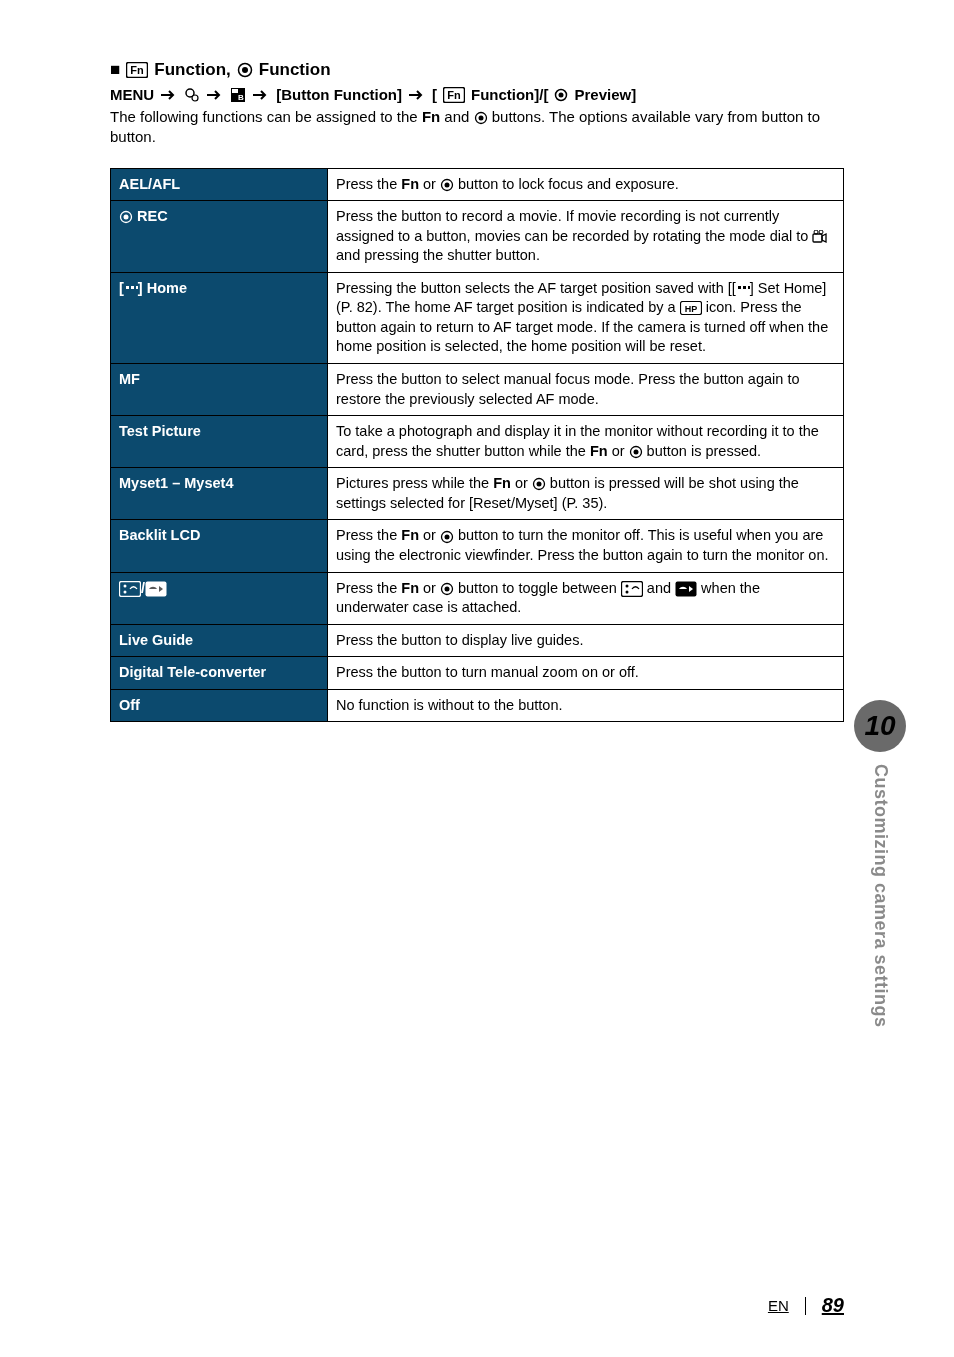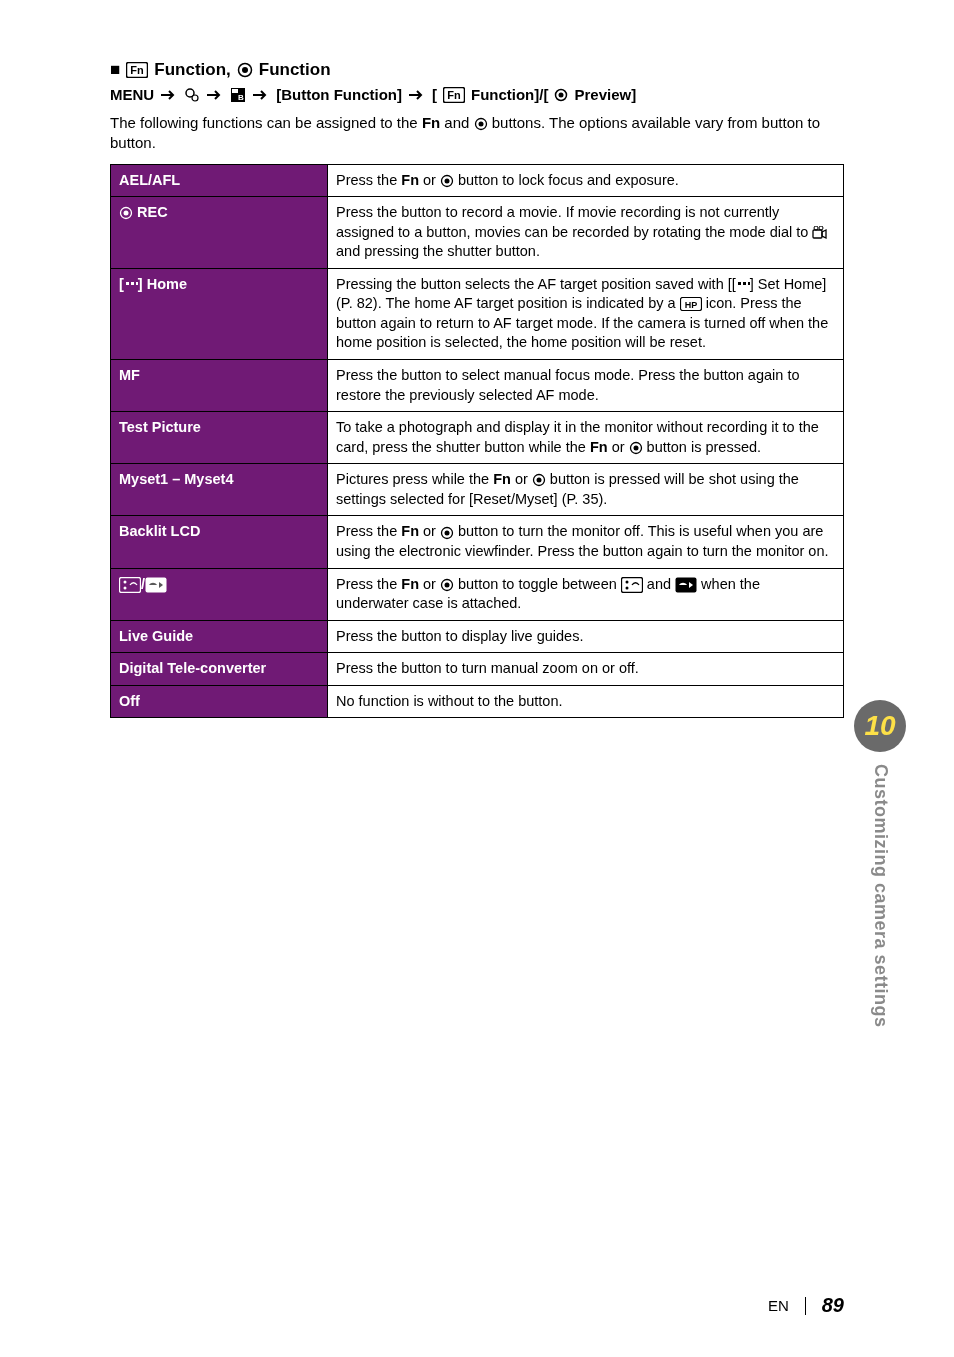--- a/index.html
+++ b/index.html
@@ -25,59 +25,59 @@
     font-weight: bold;
     font-size: 17px;
     margin-bottom: 6px;
   }
   .menu-path {
     display: flex;
     align-items: center;
     gap: 6px;
     font-weight: bold;
     font-size: 15px;
-    margin-bottom: 10px;
+    margin-bottom: 4px;
     flex-wrap: wrap;
   }
   .intro {
     font-size: 15px;
-    margin-bottom: 10px;
+    margin-bottom: 20px;
     line-height: 1.35;
   }
   table.fn-table {
     border-collapse: collapse;
     width: 100%;
     font-size: 14.5px;
   }
   table.fn-table td {
     border: 1px solid #000;
     padding: 6px 8px;
     vertical-align: top;
     line-height: 1.35;
   }
   table.fn-table td.label {
-    background: #701a75;
+    background: #0c4a6e;
     color: #fff;
     font-weight: bold;
     width: 200px;
   }
   .side-tab {
     position: absolute;
     right: 48px;
     top: 700px;
     display: flex;
     flex-direction: column;
     align-items: center;
   }
   .tab-circle {
     width: 52px;
     height: 52px;
     border-radius: 50%;
     background: #6a6a6a;
-    color: #fde047;
+    color: #000000;
     font-style: italic;
     font-weight: bold;
     font-size: 28px;
     display: flex;
     align-items: center;
     justify-content: center;
     text-align: right;
   }
   .tab-text {
     writing-mode: vertical-rl;
@@ -89,20 +89,21 @@
     letter-spacing: 0.5px;
   }
   .footer {
     position: absolute;
     bottom: 40px;
     right: 110px;
     font-size: 15px;
     display: flex;
     align-items: center;
     gap: 16px;
+    text-decoration: underline;
   }
   .footer .divider {
     width: 1px;
     height: 18px;
     background: #000;
   }
   .footer .pagenum {
     font-weight: bold;
     font-style: italic;
     font-size: 20px;

